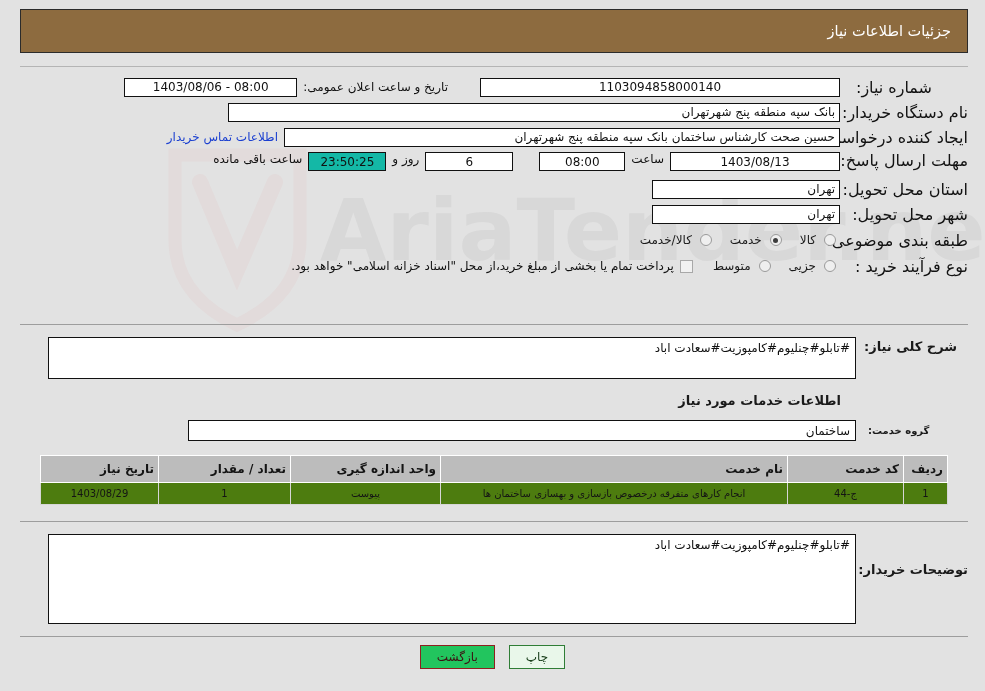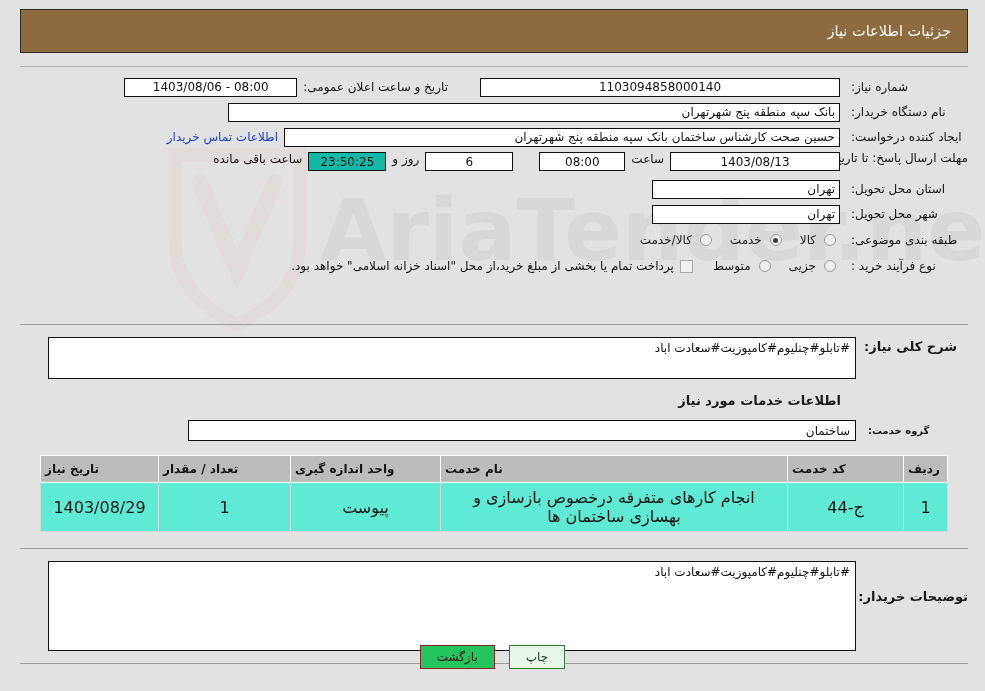--- a/index.html
+++ b/index.html
@@ -70,24 +70,24 @@
   .row {
     display: flex;
     align-items: center;
     justify-content: flex-start;
     margin-bottom: 5px;
     min-height: 20px;
     position: relative;
   }
   .lbl {
     text-align: left;
-    font-size: 12px;
+    font-size: 16px;
     color: #121212;
     white-space: nowrap;
-    padding-left: 11px;
+    padding-left: 16px;
   }
   .lbl-main {
     width: 128px;
     flex: 0 0 128px;
   }
   .lbl-2l {
     line-height: 1.15;
   }
 
   
@@ -245,30 +245,30 @@
     background: #fff;
     border: 1px solid #9a9a9a;
   }
   table.grid th {
     background: #bcbcbc;
     color: #141414;
     font-weight: bold;
     font-size: 12px;
     border: 1px solid #fff;
     padding: 6px 4px;
-    text-align: left;
+    text-align: right;
     white-space: nowrap;
   }
   table.grid td {
-    background: #5eead4;
+    background: #4d7c0f;
     border: 1px solid #d6d6d6;
     padding: 5px 5px;
     text-align: center;
     color: #141414;
-    font-size: 16px;
+    font-size: 10px;
   }
   td.name-cell { text-align: right; }
 
   
   .sec-c {
     position: relative;
     padding: 12px 0 12px 0;
     border-bottom: 1px solid #9d9d9d;
   }
 

